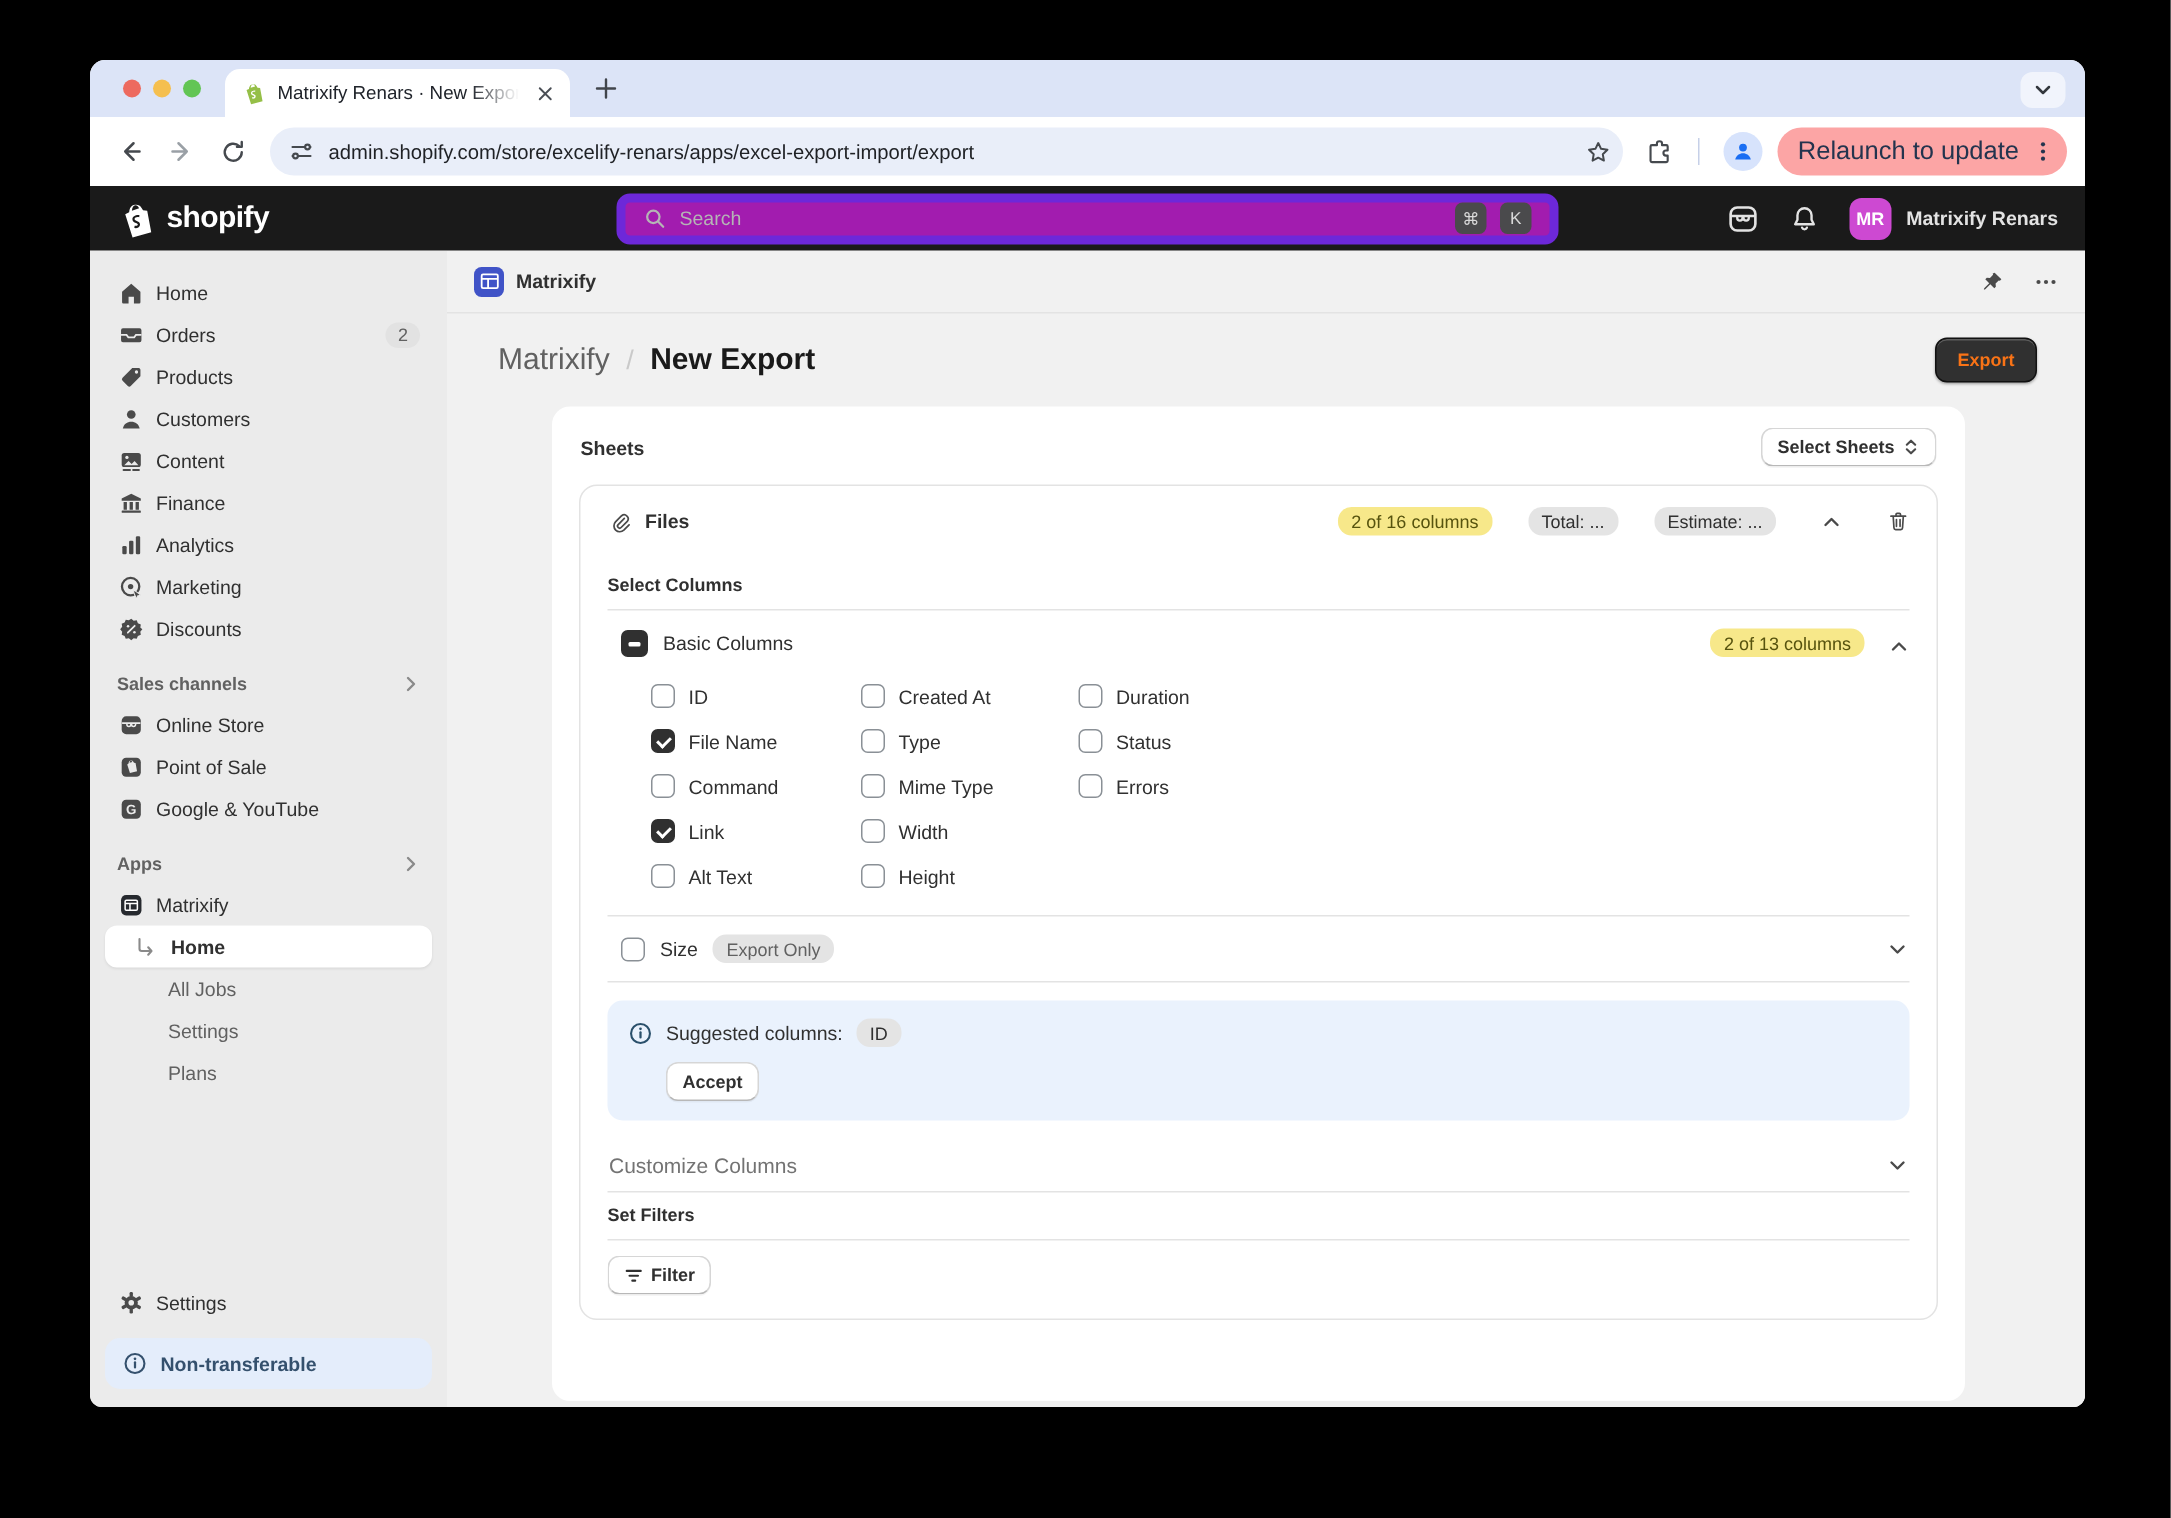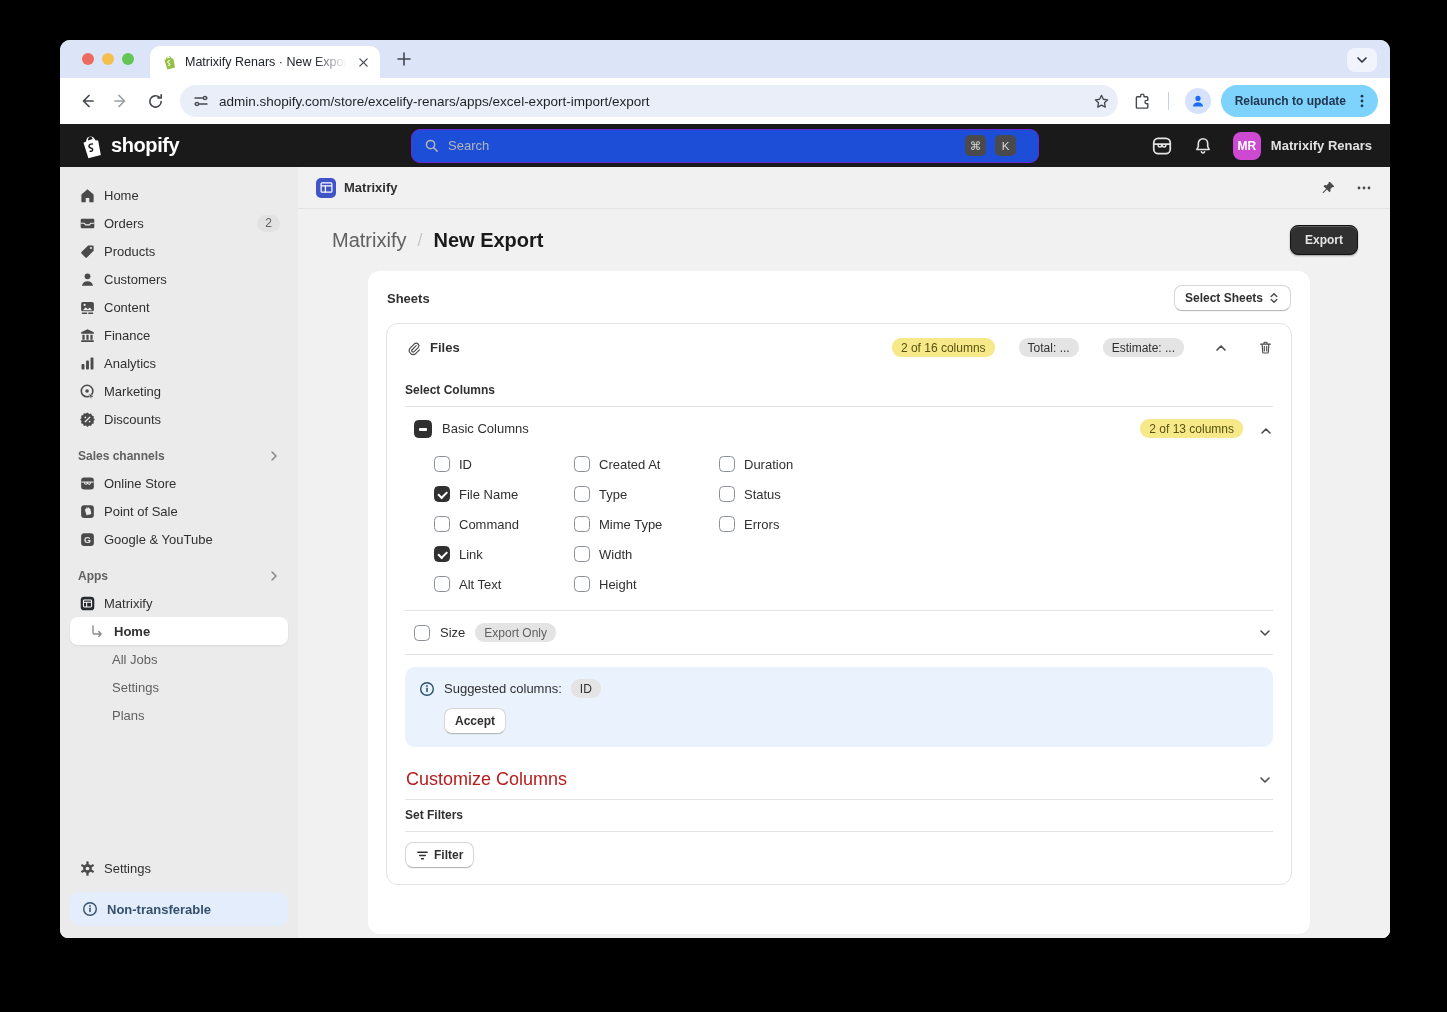--- a/index.html
+++ b/index.html
@@ -20,28 +20,28 @@
 
   .toolbar { height:46px; background:#fff; display:flex; align-items:center; padding:0 12px; gap:4px; flex:none; }
   .nav-ic { width:30px; height:30px; display:grid; place-items:center; border-radius:50%; color:#45494e; }
   .nav-ic.dim { color:#9aa0a6; }
   .omnibox { flex:1; height:32px; background:#e9eef9; border-radius:16px; display:flex; align-items:center; gap:10px; padding:0 8px 0 13px; margin:0 6px; min-width:0; }
   .url-text { flex:1; font-size:13.5px; color:#1f2125; white-space:nowrap; overflow:hidden; }
   .omni-ic { color:#45494e; display:grid; place-items:center; }
   .ext-ic { color:#45494e; width:30px; height:30px; display:grid; place-items:center; }
   .tb-sep { width:1px; height:18px; background:#c6d0e8; margin:0 6px; }
   .profile-btn { width:26px; height:26px; border-radius:50%; background:#d7e3fc; display:grid; place-items:center; margin:0 6px; }
-  .relaunch { height:32px; border-radius:16px; background:#7dd3fc; display:flex; align-items:center; gap:8px; padding:0 8px 0 14px; font-size:12px; font-weight:700; color:#23344e; }
+  .relaunch { height:32px; border-radius:16px; background:#fca5a5; display:flex; align-items:center; gap:8px; padding:0 8px 0 14px; font-size:17px; font-weight:400; color:#23344e; }
   .kebab { color:#23344e; display:grid; place-items:center; }
 
   
   .topbar { height:43px; background:#1a1a1a; display:flex; align-items:center; padding:0 18px; position:relative; flex:none; }
   .logo { display:flex; align-items:center; gap:7px; color:#fff; }
   .logo-word { font-size:20px; font-weight:700; letter-spacing:-0.4px; color:#fff; }
-  .searchbox { position:absolute; left:50%; transform:translateX(-50%); width:628px; height:34px; background:#1d4ed8; border:1px solid #6d28d9; border-radius:9px; display:flex; align-items:center; gap:9px; padding:0 22px 0 12px; }
+  .searchbox { position:absolute; left:50%; transform:translateX(-50%); width:628px; height:34px; background:#a21caf; border:6px solid #6d28d9; border-radius:9px; display:flex; align-items:center; gap:9px; padding:0 12px 0 12px; }
   .search-ph { flex:1; font-size:13px; color:#b5b5b5; }
   .kbd { min-width:21px; height:21px; border-radius:5px; background:#4a4a4c; color:#d9d9d9; font-size:11.5px; display:grid; place-items:center; padding:0 4px; }
   .topbar-right { margin-left:auto; display:flex; align-items:center; gap:20px; }
   .tb-ic { color:#e3e3e3; display:grid; place-items:center; }
   .avatar { width:28px; height:28px; border-radius:8px; background:#cd49d2; color:#fff; font-size:12px; font-weight:700; display:grid; place-items:center; }
   .store-name { color:#e3e3e3; font-size:13px; font-weight:600; margin-left:-10px; }
 
   
   .bodyrow { flex:1; display:flex; min-height:0; background:#ebebeb; }
   .sidebar { width:238px; flex:none; padding:14px 10px 12px; display:flex; flex-direction:column; font-size:13px; color:#303030; }
@@ -58,21 +58,21 @@
   
   .content { flex:1; background:#f1f1f1; display:flex; flex-direction:column; min-width:0; }
   .appbar { height:42px; flex:none; display:flex; align-items:center; gap:8px; padding:0 18px; border-bottom:1px solid #e3e3e3; }
   .app-ic { width:20px; height:20px; border-radius:5px; background:#4053c7; display:grid; place-items:center; }
   .appbar-title { font-size:13px; font-weight:600; color:#303030; }
   .appbar-right { margin-left:auto; display:flex; gap:20px; color:#4a4a4a; }
   .pagehead { height:62px; flex:none; display:flex; align-items:center; padding:0 32px 0 34px; }
   .crumb { font-size:20px; color:#616161; }
   .crumb-sep { color:#c9c9c9; margin:0 11px; font-size:18px; }
   .page-title { font-size:20px; font-weight:700; color:#1a1a1a; }
-  .export-btn { margin-left:auto; background:#303030; color:#e5e5e5; font-size:12px; font-weight:600; padding:7px 14px; border-radius:8px; border:1px solid #111; box-shadow:inset 0 1px 0 rgba(255,255,255,.22), 0 1px 2px rgba(0,0,0,.35); }
+  .export-btn { margin-left:auto; background:#303030; color:#f97316; font-size:12px; font-weight:600; padding:7px 14px; border-radius:8px; border:1px solid #111; box-shadow:inset 0 1px 0 rgba(255,255,255,.22), 0 1px 2px rgba(0,0,0,.35); }
 
   .panel { flex:1; margin:0 80px 4px 70px; background:#fff; border-radius:12px; padding:14px 18px; min-height:0; }
   .sheets-row { display:flex; align-items:center; justify-content:space-between; padding:0 1px; }
   .sheets-label { font-size:13px; font-weight:700; color:#303030; }
   .btn-secondary { background:#fff; border:1px solid #d6d6d6; border-bottom-color:#b8b8b8; border-radius:8px; font-size:12px; font-weight:600; color:#303030; padding:5px 10px; display:inline-flex; align-items:center; gap:5px; box-shadow:0 1px 0 rgba(0,0,0,.04); }
   .files-card { margin-top:12px; border:1px solid #e3e3e3; border-radius:12px; padding:14px 18px 16px; }
   .card-head { display:flex; align-items:center; gap:9px; }
   .card-title { font-size:13px; font-weight:700; color:#303030; }
   .badges { margin-left:auto; display:flex; align-items:center; gap:24px; }
   .badge { font-size:12px; padding:2.5px 9px; border-radius:9px; white-space:nowrap; }
@@ -88,21 +88,21 @@
   .cb.checked::after { content:""; position:absolute; left:3px; top:3.5px; width:7px; height:3.5px; border-left:2px solid #fff; border-bottom:2px solid #fff; transform:rotate(-45deg); }
   .cb.indet { width:18px; height:18px; background:#303030; border-color:#303030; }
   .cb.indet::after { content:""; position:absolute; left:4px; top:7.5px; width:8px; height:2.5px; background:#fff; border-radius:1px; }
   .colgrid { display:grid; grid-template-columns:140px 145px auto; row-gap:14px; margin:18px 0 0 29px; }
   .cell { display:flex; align-items:center; gap:9px; font-size:13px; color:#303030; }
   .size-row { display:flex; align-items:center; gap:10px; padding:12px 1px 12px 9px; font-size:13px; color:#303030; }
   .banner { background:#eaf2fd; border-radius:10px; padding:12px 14px 13px; margin-top:12px; }
   .banner-row { display:flex; align-items:center; gap:9px; font-size:13px; color:#303030;text-align:center; }
   .banner-ic { color:#2a506b; display:grid; place-items:center; }
   .accept-btn { margin:10px 12px 0 25px; font-weight:700; }
-  .collapse-row { display:flex; align-items:center; justify-content:space-between; font-size:18px; color:#b91c1c; margin-top:22px; padding:0 1px; }
+  .collapse-row { display:flex; align-items:center; justify-content:space-between; font-size:14px; color:#737373; margin-top:22px; padding:0 1px; }
   .mt20 { margin-top:20px; }
   .filter-btn { margin-top:10px; font-weight:700; }
   svg { display:block; }
 </style>
 </head>
 <body>
 
 <div class="stage">
   <div class="window">
 

